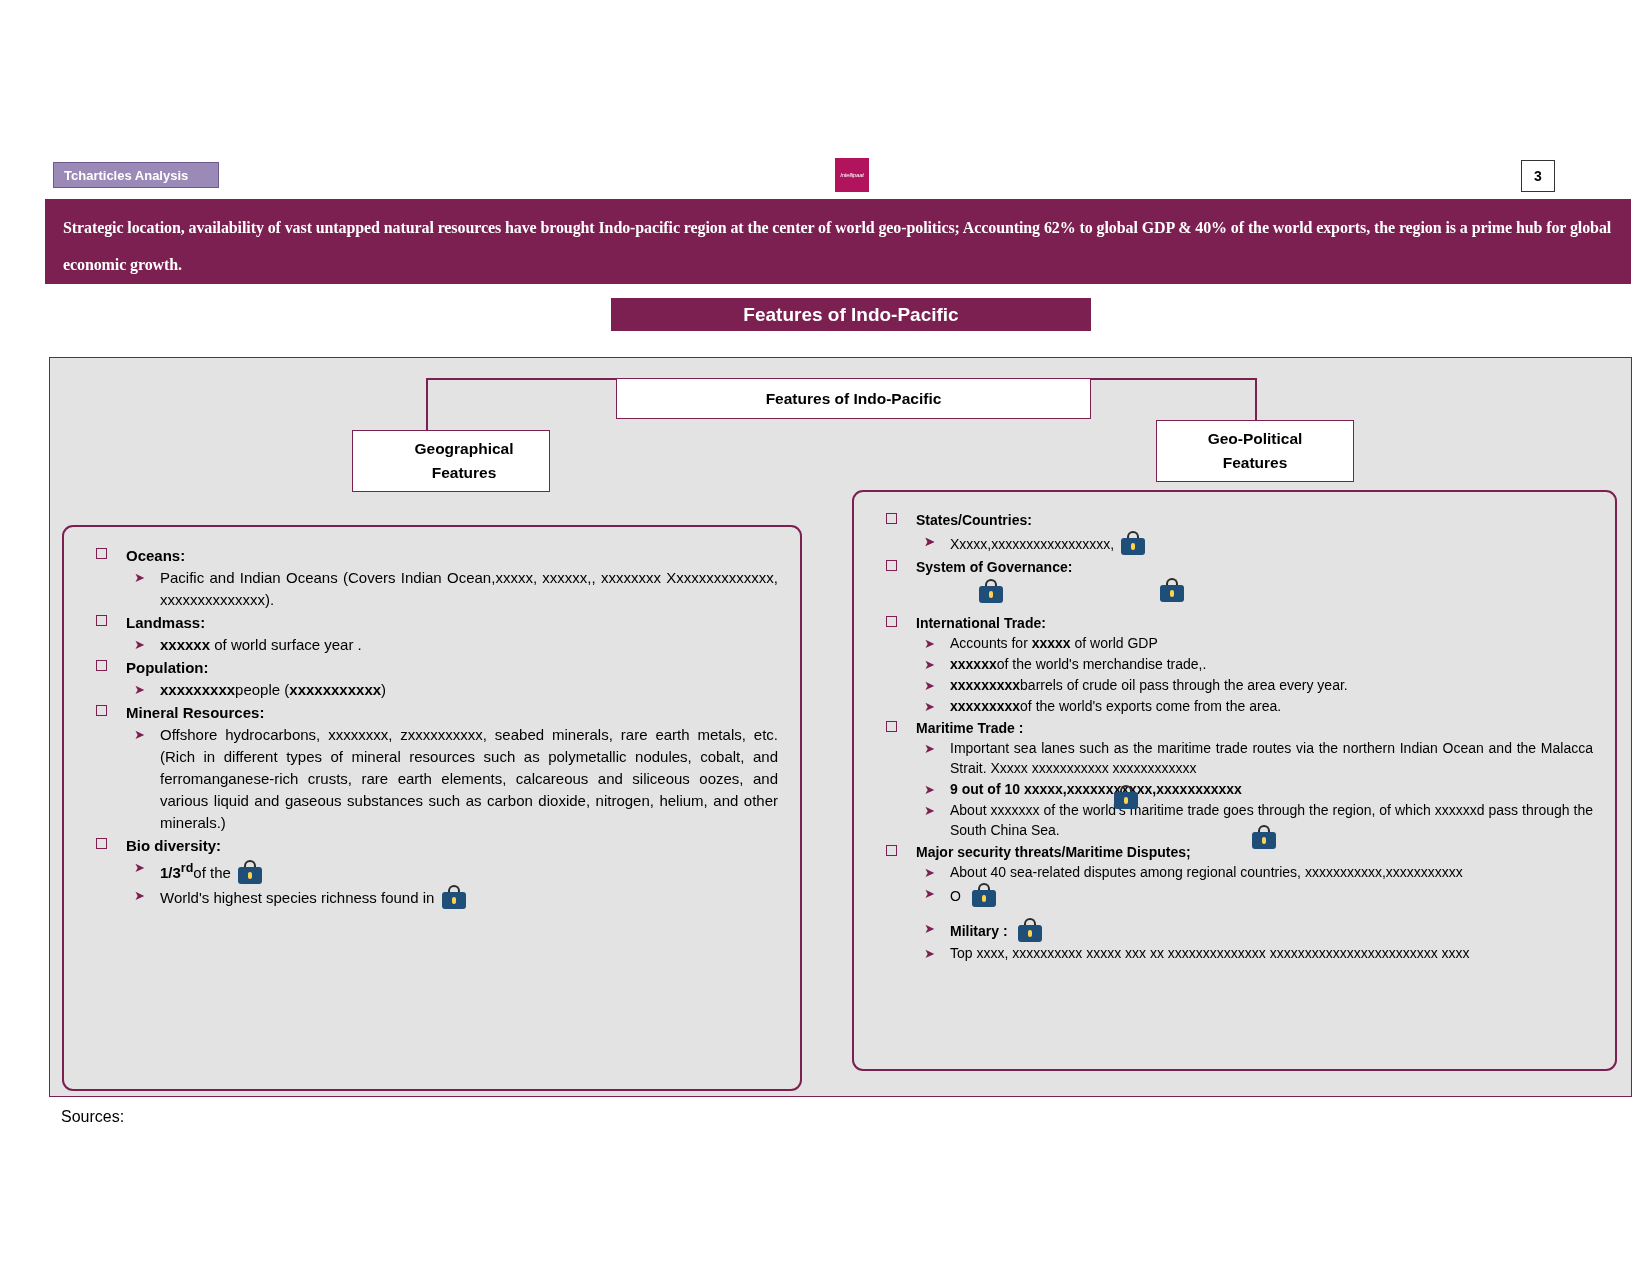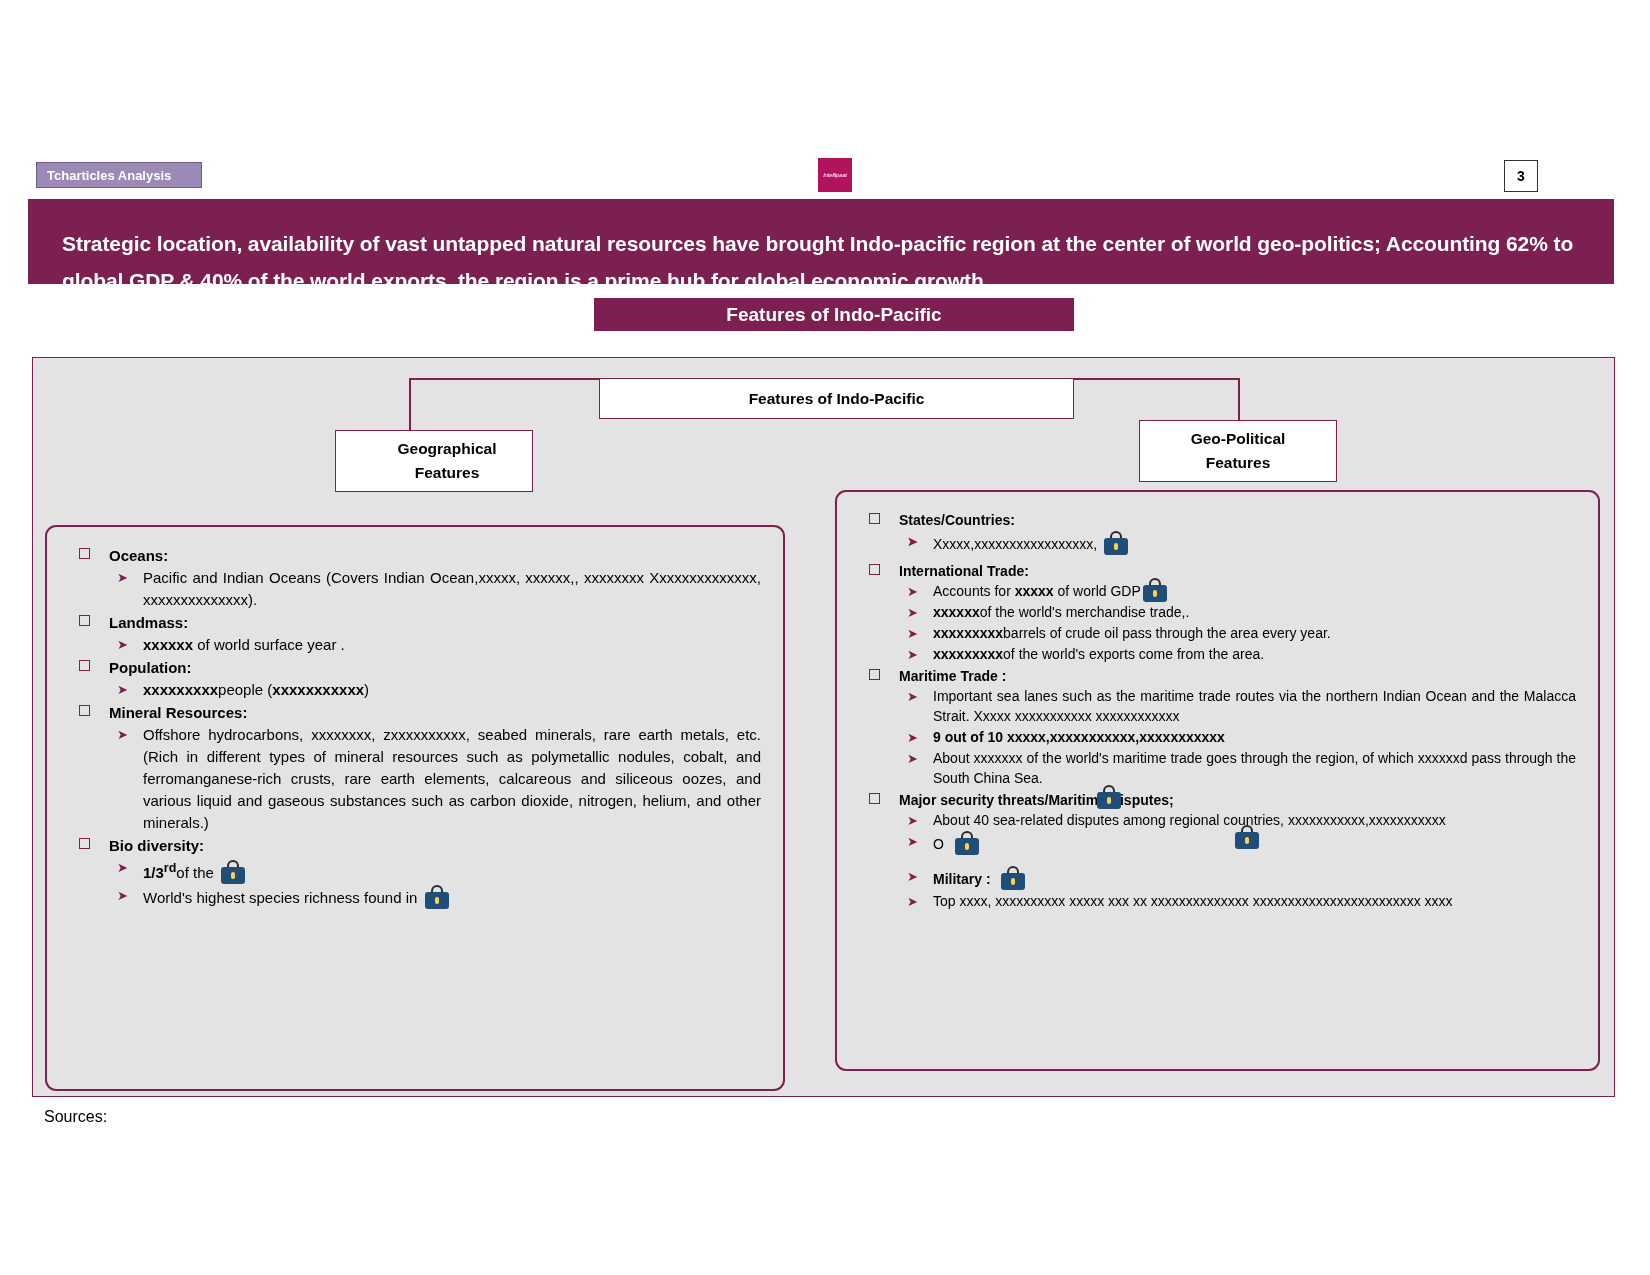--- a/index.html
+++ b/index.html
@@ -10,21 +10,21 @@
   body {
     width: 1650px;
     height: 1275px;
     font-family: "Liberation Sans", sans-serif;
     color: #000;
     position: relative;
     overflow: hidden;
   }
   .slide {
     position: absolute;
-    left: 0; top: 0;
+    left: 17px; top: 0;
     width: 1574px;
     height: 1275px;
   }
 
   
   .tag {
     position: absolute;
     left: 36px;
     top: 162px;
     width: 166px;
@@ -76,25 +76,26 @@
     left: 28px;
     top: 199px;
     width: 1586px;
     height: 85px;
     background: #7b2050;
     color: #ffffff;
     box-sizing: border-box;
     padding: 10px 16px 0 18px;
   }
   .banner p {
-    margin: 16px;
-    font-size: 21px;
+    margin: 0;
+    font-size: 16px;
     font-weight: bold;
     line-height: 37px;
     letter-spacing: -0.1px;
+    font-family: Liberation Serif, serif;
   }
 
   
   .section-label {
     position: absolute;
     left: 594px;
     top: 298px;
     width: 480px;
     height: 33px;
     background: #7b2050;
@@ -405,20 +406,30 @@
             <li>
               <span class="ar">➤</span>
               <span>Xxxxx,xxxxxxxxxxxxxxxxx,</span>
               <span class="lock">
                 <span class="shackle"></span><span class="body"></span>
               </span>
             </li>
           </ul>
         </li>
 
+        <li>
+          <span class="sq"></span>
+          <span class="b">System of Governance:</span>
+          <div style="height:30px; position:relative;">
+            <span class="lock" style="position:absolute; left:60px; top:2px;">
+              <span class="shackle"></span>
+                <span class="body"></span>
+            </span>
+          </div>
+        </li>
 
         <li style="margin-top:6px;">
           <span class="sq"></span>
           <span class="b">International Trade:</span>
           <ul class="l2">
             <li>
               <span class="ar">➤</span>
               <span> Accounts for </span><span class="b">xxxxx</span><span> of world GDP</span>
             </li>
             <li>

